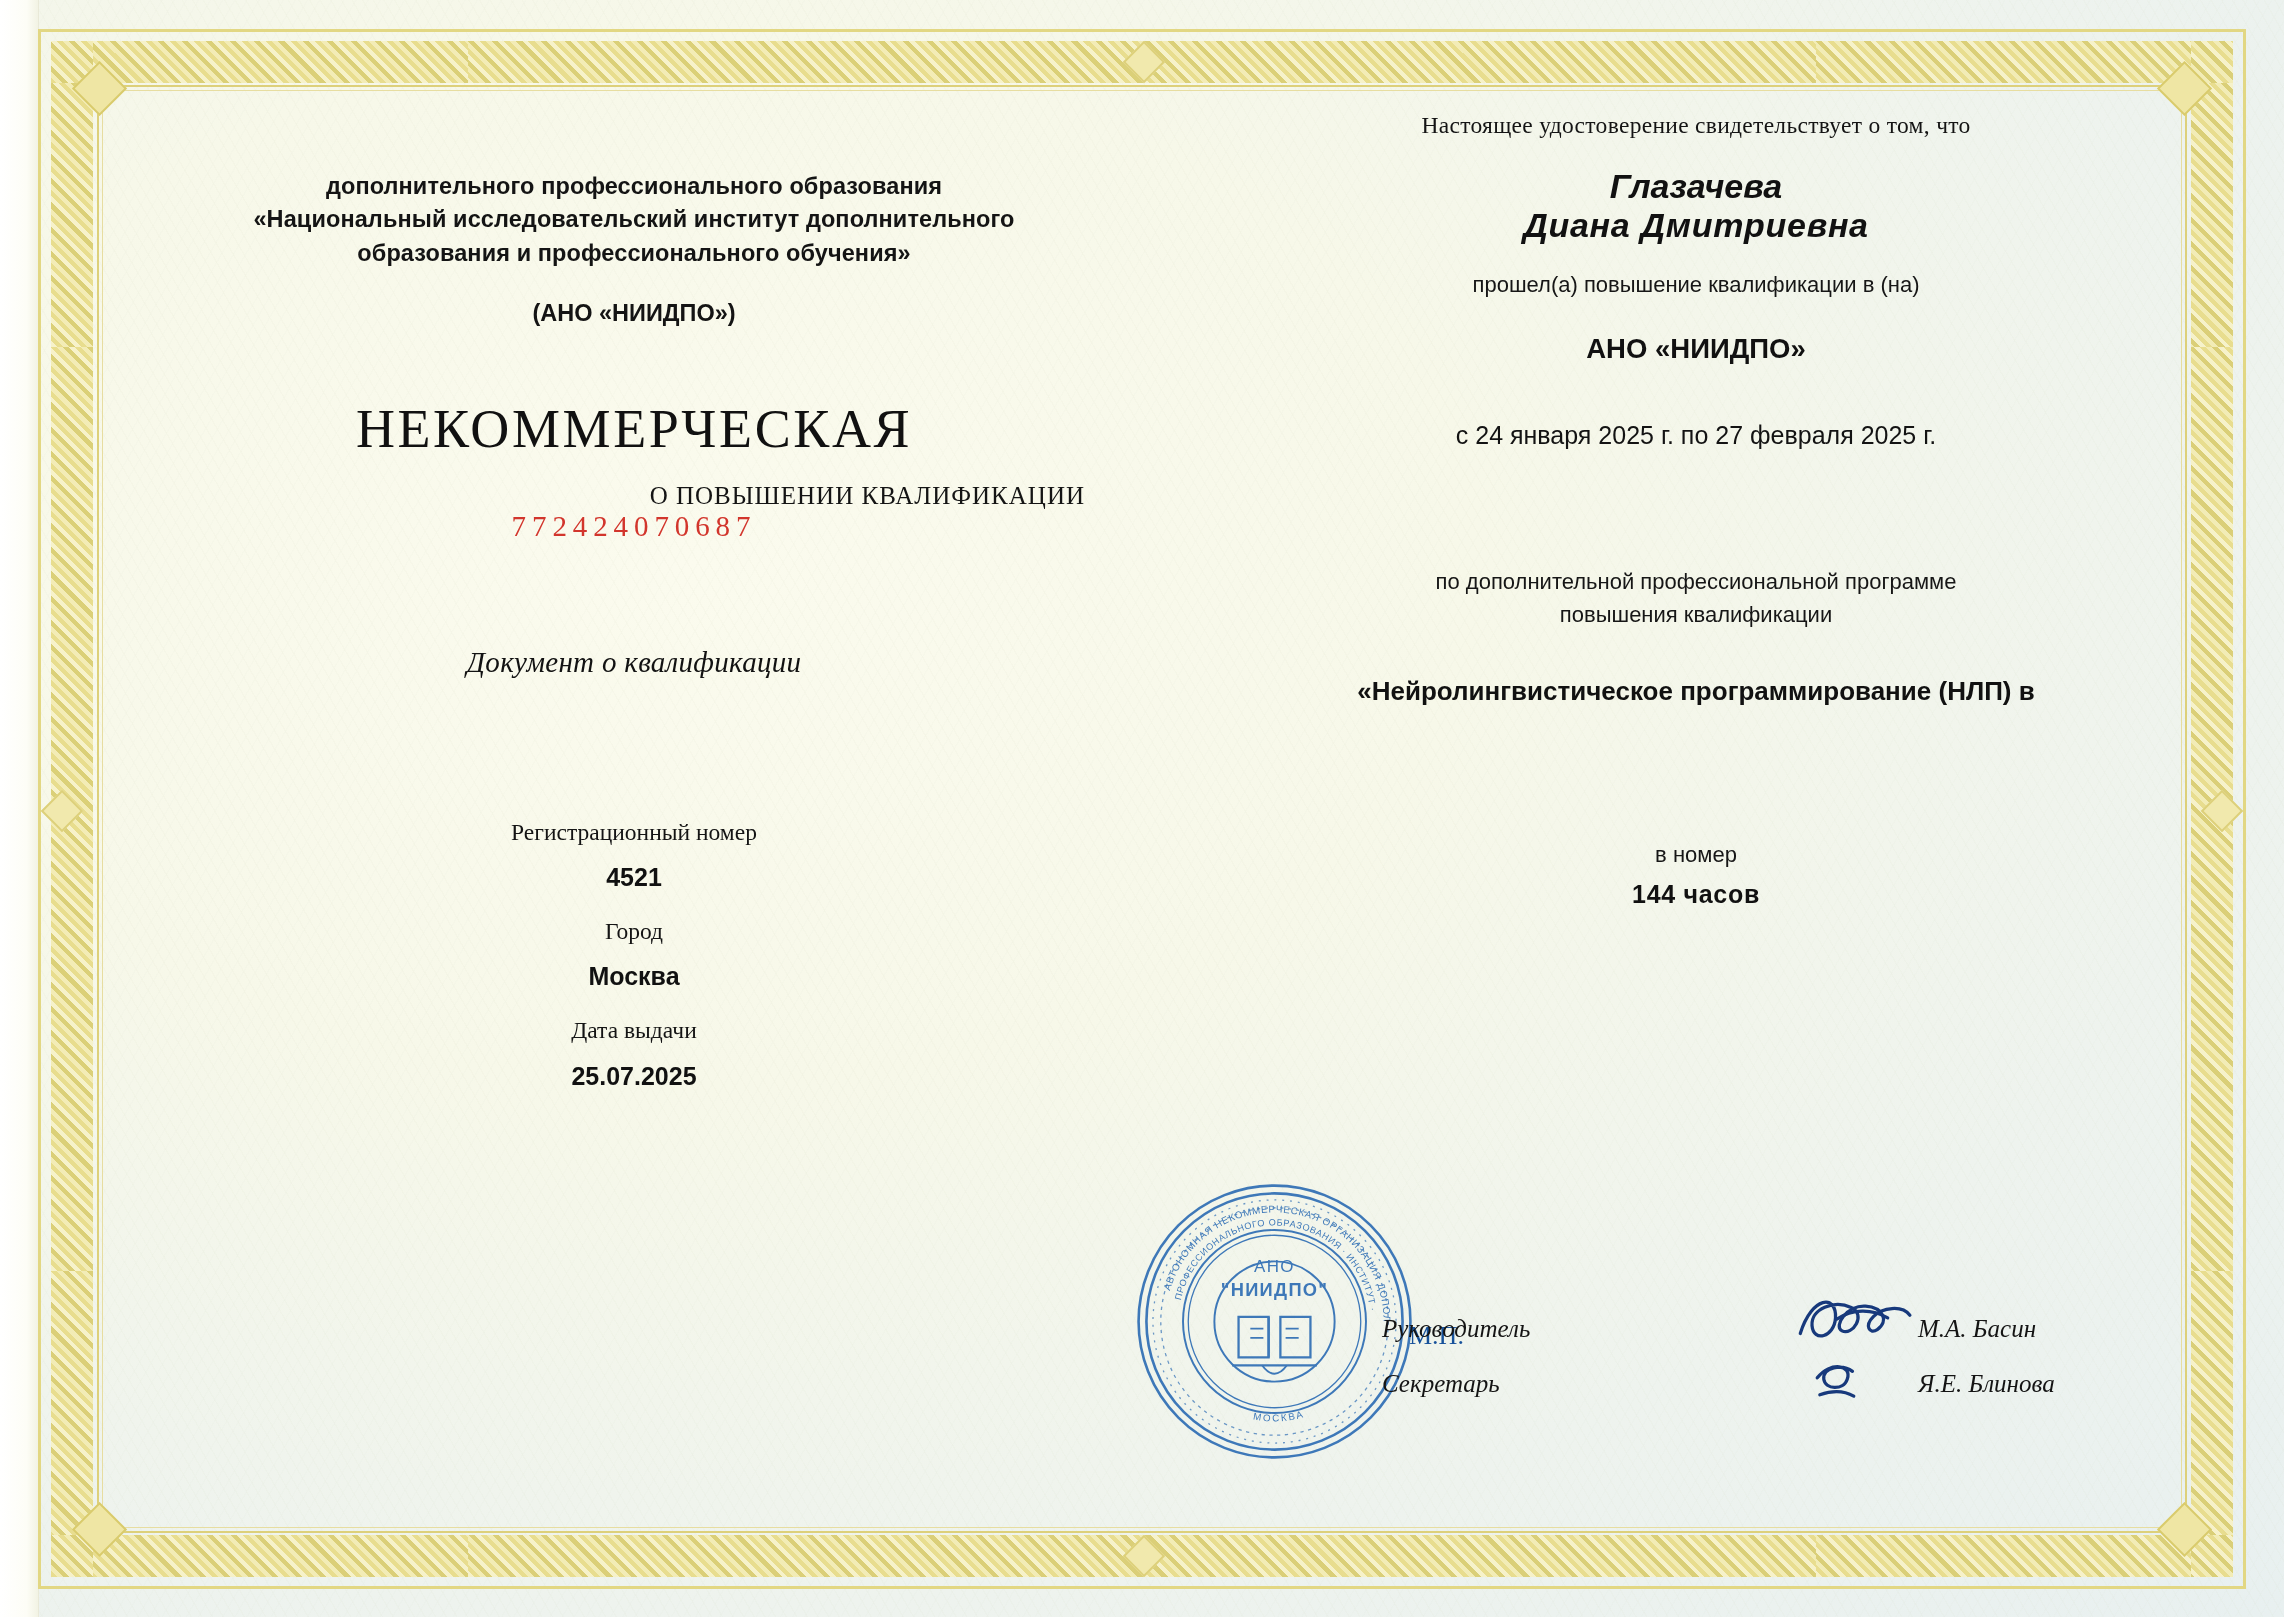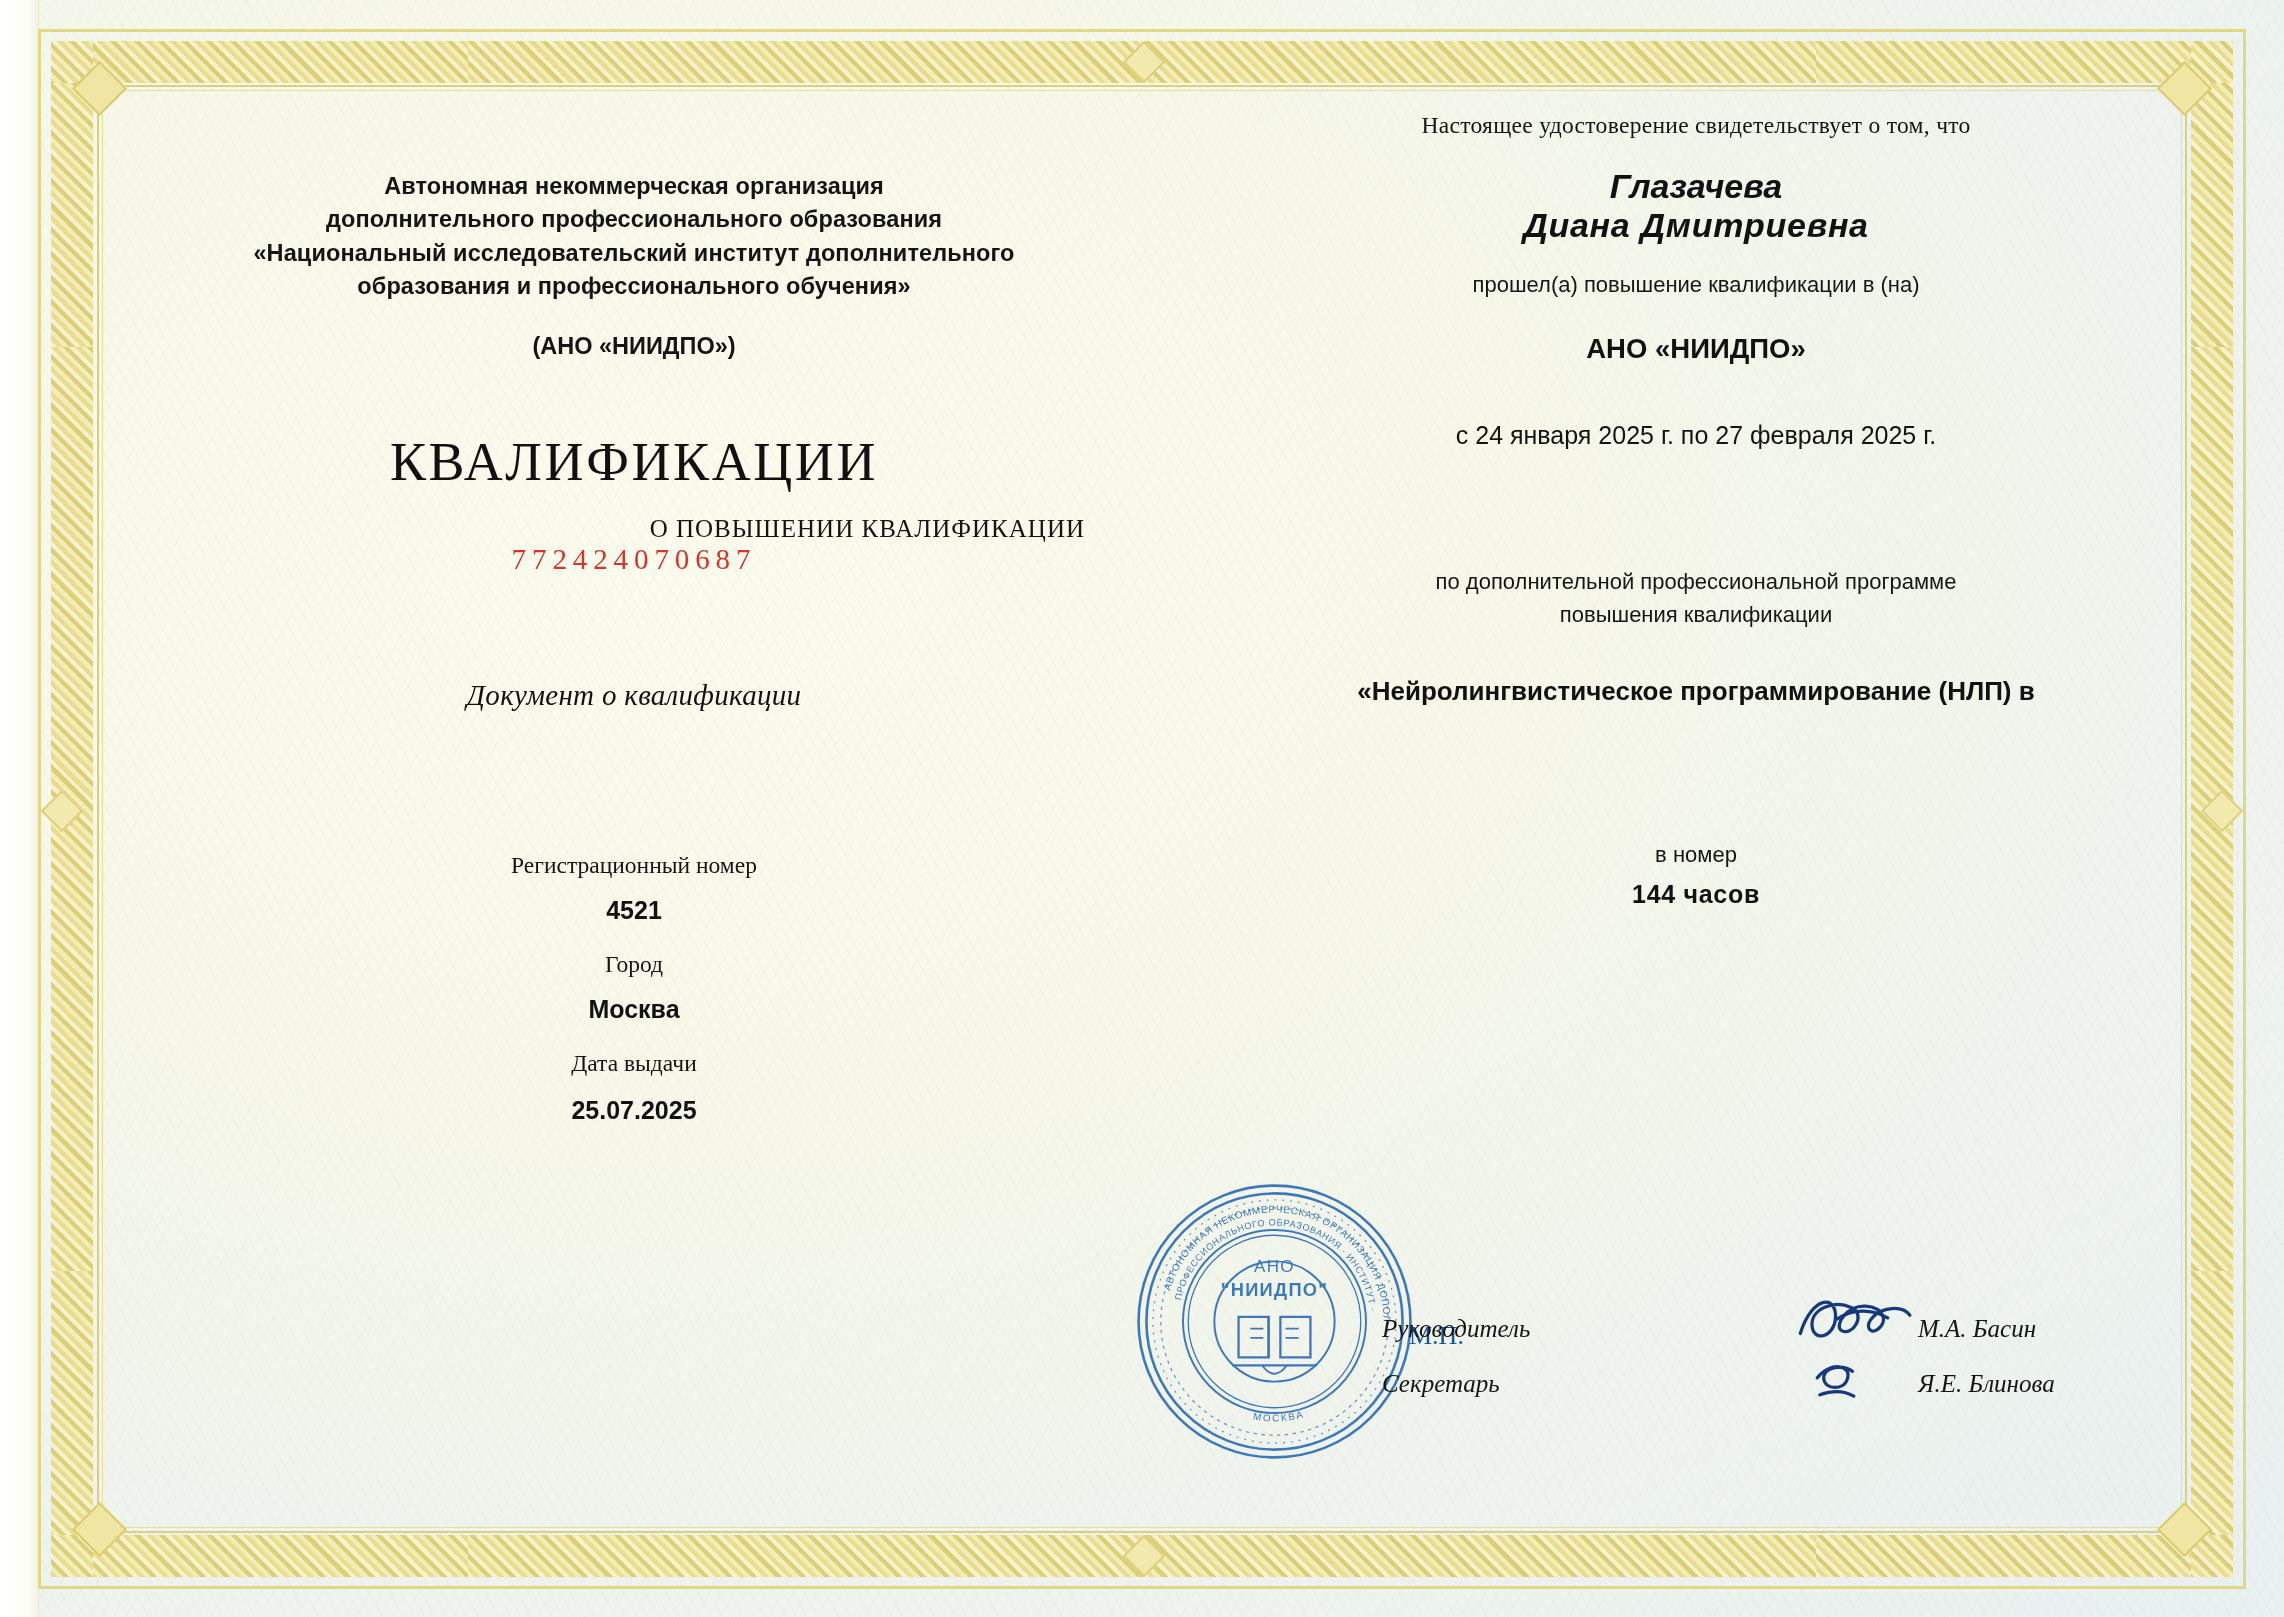--- a/index.html
+++ b/index.html
@@ -323,29 +323,28 @@
   <div class="mid-dia top"></div>
   <div class="mid-dia bottom"></div>
   <div class="mid-dia left"></div>
   <div class="mid-dia right"></div>
 
   <div class="content">
 
     <div class="col-left">
 
       <div class="org-name">
-        <div>Автономная некоммерческая организация</div>
         <div>дополнительного профессионального образования</div>
         <div>«Национальный исследовательский институт дополнительного</div>
         <div>образования и профессионального обучения»</div>
       </div>
 
       <div class="org-abbr">(АНО «НИИДПО»)</div>
 
-      <div class="doc-title">КВАЛИФИКАЦИИ</div>
+      <div class="doc-title">НЕКОММЕРЧЕСКАЯ</div>
       <div class="doc-subtitle">О ПОВЫШЕНИИ КВАЛИФИКАЦИИ</div>
       <div class="doc-number">772424070687</div>
 
       <div class="doc-kind">Документ о квалификации</div>
 
       <div class="reg-block">
         <div class="field-label">Регистрационный номер</div>
         <div class="field-value">4521</div>
       </div>
 

